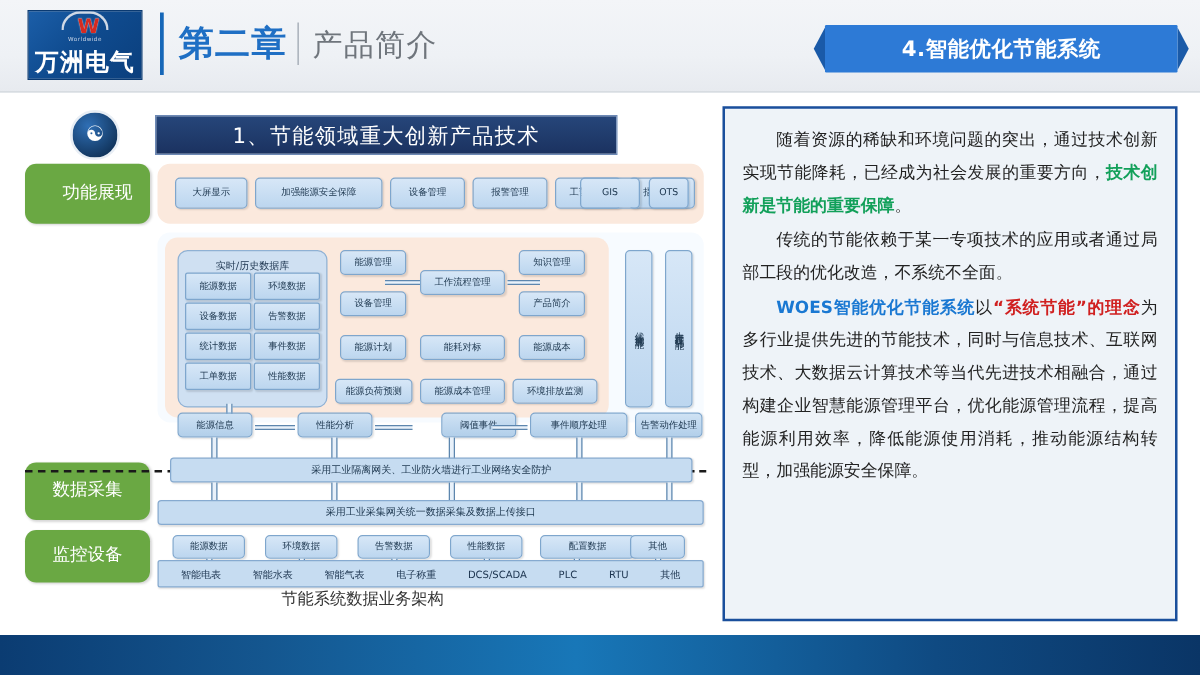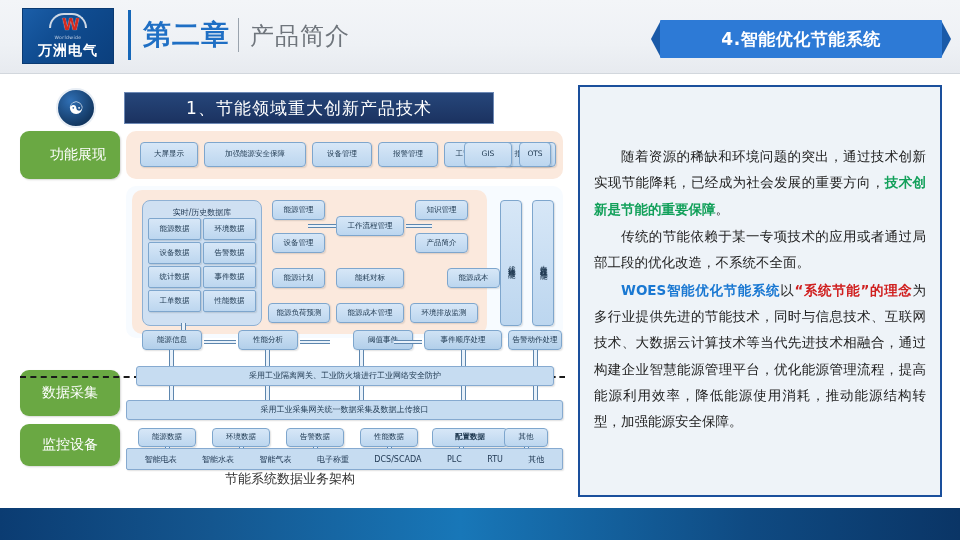--- a/index.html
+++ b/index.html
@@ -17,21 +17,21 @@
               background: linear-gradient(135deg, #1b5ea8 0%, #0f4b8f 45%, #0b3f7d 100%);
               border: 1px solid #0a3straight; border: 1px solid #0a3a72;
               display: flex; flex-direction: column; align-items: center; justify-content: center; }
   .logo-mark { width: 38px; height: 21px; position: relative; margin-bottom: 1px; }
   .logo-w { font-size: 16px; font-weight: bold; color: #d42a21; line-height: 1;
             text-shadow: 0 0 1px #fff; }
   .logo-arc { position: absolute; left: 0; top: 0; width: 38px; height: 15px;
               border: 2px solid #cfd9e6; border-bottom: none;
               border-radius: 19px 19px 0 0; }
   .logo-sub { font-size: 4.5px; color: #c9d6e8; letter-spacing: .4px; margin-bottom: 2px; }
-  .logo-name { font-size: 14px; font-weight: bold; color: #ffffff; letter-spacing: 1px; }
+  .logo-name { font-size: 19px; font-weight: bold; color: #ffffff; letter-spacing: 1px; }
   .sep-bar { position: absolute; left: 128px; top: 10px; width: 3px; height: 50px; background: #1667b8; }
   .chapter { position: absolute; left: 143px; top: 16px; font-size: 28px; font-weight: bold;
              color: #1f6fc4; letter-spacing: 1px; }
   .chapter-div { position: absolute; left: 238px; top: 18px; width: 1px; height: 34px; background: #9aa3ad; }
   .chapter-sub { position: absolute; left: 250px; top: 20px; font-size: 24px; color: #6f757c; letter-spacing: 1px; }
   .header-rule { position: absolute; left: 0; top: 73px; width: 960px; height: 1px; background: #d2d7dd; }
 
   
   .banner { position: absolute; right: 18px; top: 20px; width: 282px; height: 38px;
             background: #2d7ad6; color: #fff; font-size: 17px; font-weight: bold;
@@ -83,21 +83,21 @@
                border-left: 1px solid #5d86ae; border-right: 1px solid #5d86ae; background:#e8f1fa; }
   .arrow-h { position: absolute; height: 6px; }
   .arrow-h i { display: block; height: 4px; margin-top: 1px;
                border-top: 1px solid #5d86ae; border-bottom: 1px solid #5d86ae; background:#e8f1fa; }
   .caption { position: absolute; left: 150px; top: 470px; width: 280px; text-align: center;
              font-size: 13px; color: #333; }
 
   
   .textpanel { position: absolute; left: 578px; top: 85px; width: 364px; height: 412px;
                background: #eef3f8; border: 2px solid #1a4f9c; }
-  .tp-inner { padding: 12px 14px 0 14px; font-size: 13.5px; color: #222; line-height: 1.95; margin-top: 44px; }
+  .tp-inner { padding: 12px 14px 0 14px; font-size: 13.5px; color: #222; line-height: 1.95; }
   .tp-para { text-indent: 2em; margin-bottom: 1px; text-align: justify; }
   .hl-green { color: #12a05a; font-weight: bold; }
   .hl-blue  { color: #1a78d2; font-weight: bold; }
   .hl-red   { color: #d02020; font-weight: bold; }
 
   
   .footer { position: absolute; left: 0; top: 508px; width: 960px; height: 32px;
             background: linear-gradient(to right,#0b3c72 0%, #14568f 22%, #1877b8 48%, #0f4a82 78%, #0a3566 100%); }
   .footer-top { position: absolute; left: 0; top: 508px; width: 960px; height: 3px; background: #d9dde2; }
 </style>
@@ -160,21 +160,21 @@
     <div class="bx sq" style="left:128px;top:162px;width:53px;height:22px;">工单数据</div>
     <div class="bx sq" style="left:183px;top:162px;width:53px;height:22px;">性能数据</div>
 
     <div class="bx" style="left:252px;top:72px;width:53px;height:20px;">能源管理</div>
     <div class="bx" style="left:252px;top:105px;width:53px;height:20px;">设备管理</div>
     <div class="bx" style="left:316px;top:88px;width:68px;height:20px;">工作流程管理</div>
     <div class="bx" style="left:395px;top:72px;width:53px;height:20px;">知识管理</div>
     <div class="bx" style="left:395px;top:105px;width:53px;height:20px;">产品简介</div>
     <div class="bx" style="left:252px;top:140px;width:53px;height:20px;">能源计划</div>
     <div class="bx" style="left:316px;top:140px;width:68px;height:20px;">能耗对标</div>
-    <div class="bx" style="left:395px;top:140px;width:53px;height:20px;margin-left:32px;">能源成本</div>
+    <div class="bx" style="left:395px;top:140px;width:53px;height:20px;">能源成本</div>
     <div class="bx" style="left:248px;top:175px;width:62px;height:20px;">能源负荷预测</div>
     <div class="bx" style="left:316px;top:175px;width:68px;height:20px;">能源成本管理</div>
     <div class="bx" style="left:390px;top:175px;width:68px;height:20px;">环境排放监测</div>
 
     <div class="arrow-h" style="left:288px;top:95px;width:28px;">
         <i></i>
       </div>
     <div class="arrow-h" style="left:386px;top:95px;width:26px;">
         <i></i>
       </div>
@@ -235,21 +235,21 @@
     <div class="arrow-v" style="left:512px;top:258px;height:16px;">
         <i></i>
       </div>
 
     <div class="bx flat" style="left:106px;top:272px;width:437px;height:20px;font-size:8px;">采用工业采集网关统一数据采集及数据上传接口</div>
 
     <div class="bx" style="left:118px;top:300px;width:58px;height:19px;">能源数据</div>
     <div class="bx" style="left:192px;top:300px;width:58px;height:19px;">环境数据</div>
     <div class="bx" style="left:266px;top:300px;width:58px;height:19px;">告警数据</div>
     <div class="bx" style="left:340px;top:300px;width:58px;height:19px;">性能数据</div>
-    <div class="bx" style="left:412px;top:300px;width:76px;height:19px;font-weight:bold;">配置数据</div>
+    <div class="bx" style="left:412px;top:300px;width:76px;height:19px;">配置数据</div>
     <div class="bx" style="left:484px;top:300px;width:44px;height:19px;">其他</div>
 
     <div class="arrow-v" style="left:144px;top:319px;height:14px;">
         <i></i>
       </div>
     <div class="arrow-v" style="left:218px;top:319px;height:14px;">
         <i></i>
       </div>
     <div class="arrow-v" style="left:292px;top:319px;height:14px;">
         <i></i>

